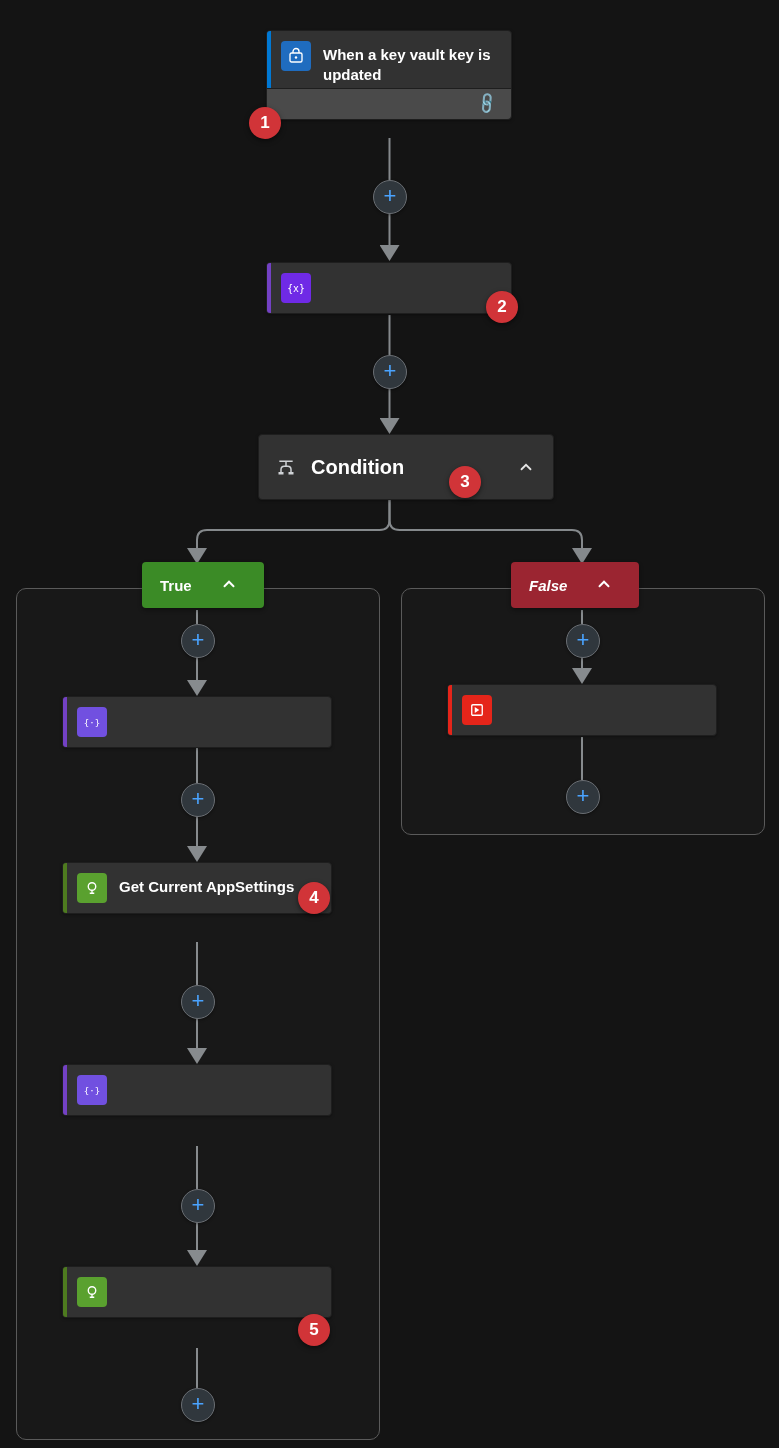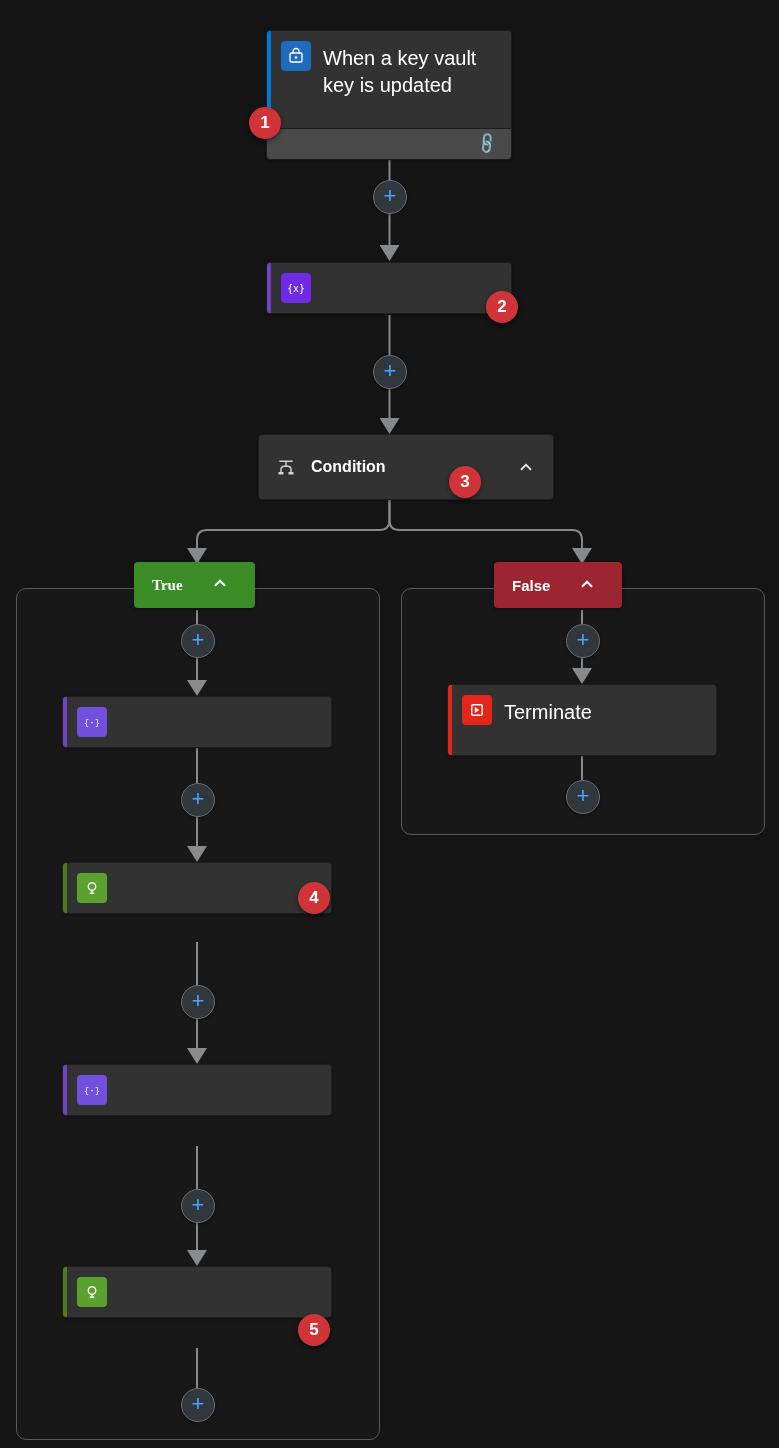--- a/index.html
+++ b/index.html
@@ -31,42 +31,42 @@
   }
   html,body{margin:0;padding:0;background:var(--bg);font-family:"Segoe UI",Arial,sans-serif;color:var(--text);}
   body{width:779px;height:1448px;overflow:hidden;}
 
   svg.connectors{position:absolute;left:0;top:0;pointer-events:none;z-index:10;}
 
   .node{position:absolute;z-index:20;}
   .card{background:var(--card-bg);border:1px solid var(--card-border);border-radius:4px;overflow:hidden;box-shadow:0 1px 3px rgba(0,0,0,.35);display:flex;align-items:stretch;}
   .accent{width:4px;flex:0 0 4px;}
   .icon-box{width:30px;height:30px;border-radius:4px;margin:10px 0 10px 10px;flex:0 0 30px;display:flex;align-items:center;justify-content:center;}
-  .card-text{padding:14px 14px 29px 12px;font-size:20px;font-weight:400;line-height:1.35;flex:1 1 auto;}
+  .card-text{padding:14px 14px 2px 12px;font-size:15px;font-weight:700;line-height:1.35;flex:1 1 auto;}
   .card-footer{background:var(--footer-bg);border-top:1px solid var(--card-border);height:30px;display:flex;align-items:center;justify-content:flex-end;padding:0 14px;border-bottom-left-radius:4px;border-bottom-right-radius:4px;overflow:hidden;}
   .card-stack{background:var(--card-bg);border:1px solid var(--card-border);border-radius:4px;box-shadow:0 1px 3px rgba(0,0,0,.35);overflow:hidden;}
   .card-stack .main{display:flex;align-items:stretch;}
 
   .link-icon{font-size:15px;color:#e5e5e5;transform:rotate(-40deg);}
 
   .branch-container{position:absolute;border:1px solid var(--container-border);border-radius:10px;background:var(--container-bg);z-index:15;}
   .badge{position:absolute;top:-24px;height:46px;padding:0 26px 0 18px;border-radius:4px;display:flex;align-items:center;gap:28px;font-weight:600;font-size:15px;box-shadow:0 2px 4px rgba(0,0,0,.4);z-index:30;}
 
   .plus{position:absolute;width:32px;height:32px;border-radius:50%;background:var(--plus-bg);border:1px solid var(--plus-outline);display:flex;align-items:center;justify-content:center;z-index:25;box-shadow:0 1px 3px rgba(0,0,0,.4);}
   .plus .glyph{color:var(--plus-text);font-size:22px;font-weight:300;line-height:1;margin-top:-2px;}
 
   .marker{position:absolute;width:32px;height:32px;border-radius:50%;background:var(--marker-red);color:#fff;display:flex;align-items:center;justify-content:center;font-weight:600;font-size:17px;z-index:40;box-shadow:0 2px 5px rgba(0,0,0,.5);}
   
   
   .chev-svg{width:18px;height:18px;}
   
   
   .cond-card{width:262px;height:64px;border-radius:4px;background:var(--card-bg);border:1px solid var(--card-border);display:flex;align-items:center;padding:0 16px;box-shadow:0 1px 3px rgba(0,0,0,.35);}
   .cond-icon{width:22px;height:22px;margin-right:14px;display:flex;align-items:center;justify-content:center;}
-  .cond-text{font-size:16px;font-weight:600;flex:1;}
+  .cond-text{font-size:20px;font-weight:600;flex:1;}
   .cond-chev{width:22px;height:22px;display:flex;align-items:center;justify-content:center;}
 
   
   .svg-icon{display:block;}
 </style>
 </head>
 <body>
 
 <svg class="connectors" width="779" height="1448">
   <defs>
@@ -161,29 +161,29 @@
         </svg>
     </div>
   </div>
 </div>
 
 <div class="marker" style="left:449px;top:466px;">
     <span>3</span>
   </div>
 
 <div class="branch-container" style="left:16px;top:588px;width:362px;height:850px;"></div>
-<div class="badge" style="left:134px;top:562px;background:var(--true-badge);font-family:Liberation Serif, serif;">
+<div class="badge" style="left:142px;top:562px;background:var(--true-badge);">
   <span>True</span>
   <span><svg class="chev-svg" viewBox="0 0 24 24">
         <path d="M6 15l6-6 6 6" fill="none" stroke="#fff" stroke-width="2.6" stroke-linecap="round"></path>
       </svg></span>
 </div>
 
 <div class="branch-container" style="left:401px;top:588px;width:362px;height:245px;"></div>
-<div class="badge" style="left:494px;top:562px;background:var(--false-badge);">
+<div class="badge" style="left:511px;top:562px;background:var(--false-badge);font-style:italic;">
   <span>False</span>
   <span><svg class="chev-svg" viewBox="0 0 24 24">
         <path d="M6 15l6-6 6 6" fill="none" stroke="#fff" stroke-width="2.6" stroke-linecap="round"></path>
       </svg></span>
 </div>
 
 <div class="plus" style="left:181px;top:624px;">
     <span class="glyph">+</span>
   </div>
 
@@ -204,20 +204,21 @@
 
 <div class="node" style="left:62px;top:862px;width:270px;">
   <div class="card">
     <div class="accent" style="background:#4e7b1f;"></div>
     <div class="icon-box" style="background:#5aa12f;">
       <svg class="svg-icon" width="18" height="18" viewBox="0 0 24 24">
           <circle cx="12" cy="10" r="5" fill="none" stroke="#fff" stroke-width="1.8"></circle>
           <path d="M12 15v4M9 19h6" stroke="#fff" stroke-width="1.8"></path>
         </svg>
     </div>
+    <div class="card-text">Get Current AppSettings</div>
   </div>
 </div>
 
 <div class="marker" style="left:298px;top:882px;">
     <span>4</span>
   </div>
 
 <div class="plus" style="left:181px;top:985px;">
     <span class="glyph">+</span>
   </div>
@@ -263,19 +264,18 @@
 
 <div class="node" style="left:447px;top:684px;width:270px;">
   <div class="card">
     <div class="accent" style="background:#e5251a;"></div>
     <div class="icon-box" style="background:#e5251a;">
       <svg class="svg-icon" width="18" height="18" viewBox="0 0 24 24">
           <rect x="5" y="5" width="14" height="14" rx="1.5" fill="none" stroke="#fff" stroke-width="1.8"></rect>
           <path d="M9 12l6-4v8z" fill="#fff" transform="rotate(180 12 12)"></path>
         </svg>
     </div>
-    <div class="card-text">Terminate</div>
   </div>
 </div>
 
 <div class="plus" style="left:566px;top:780px;">
     <span class="glyph">+</span>
   </div>
 
 </body></html>

